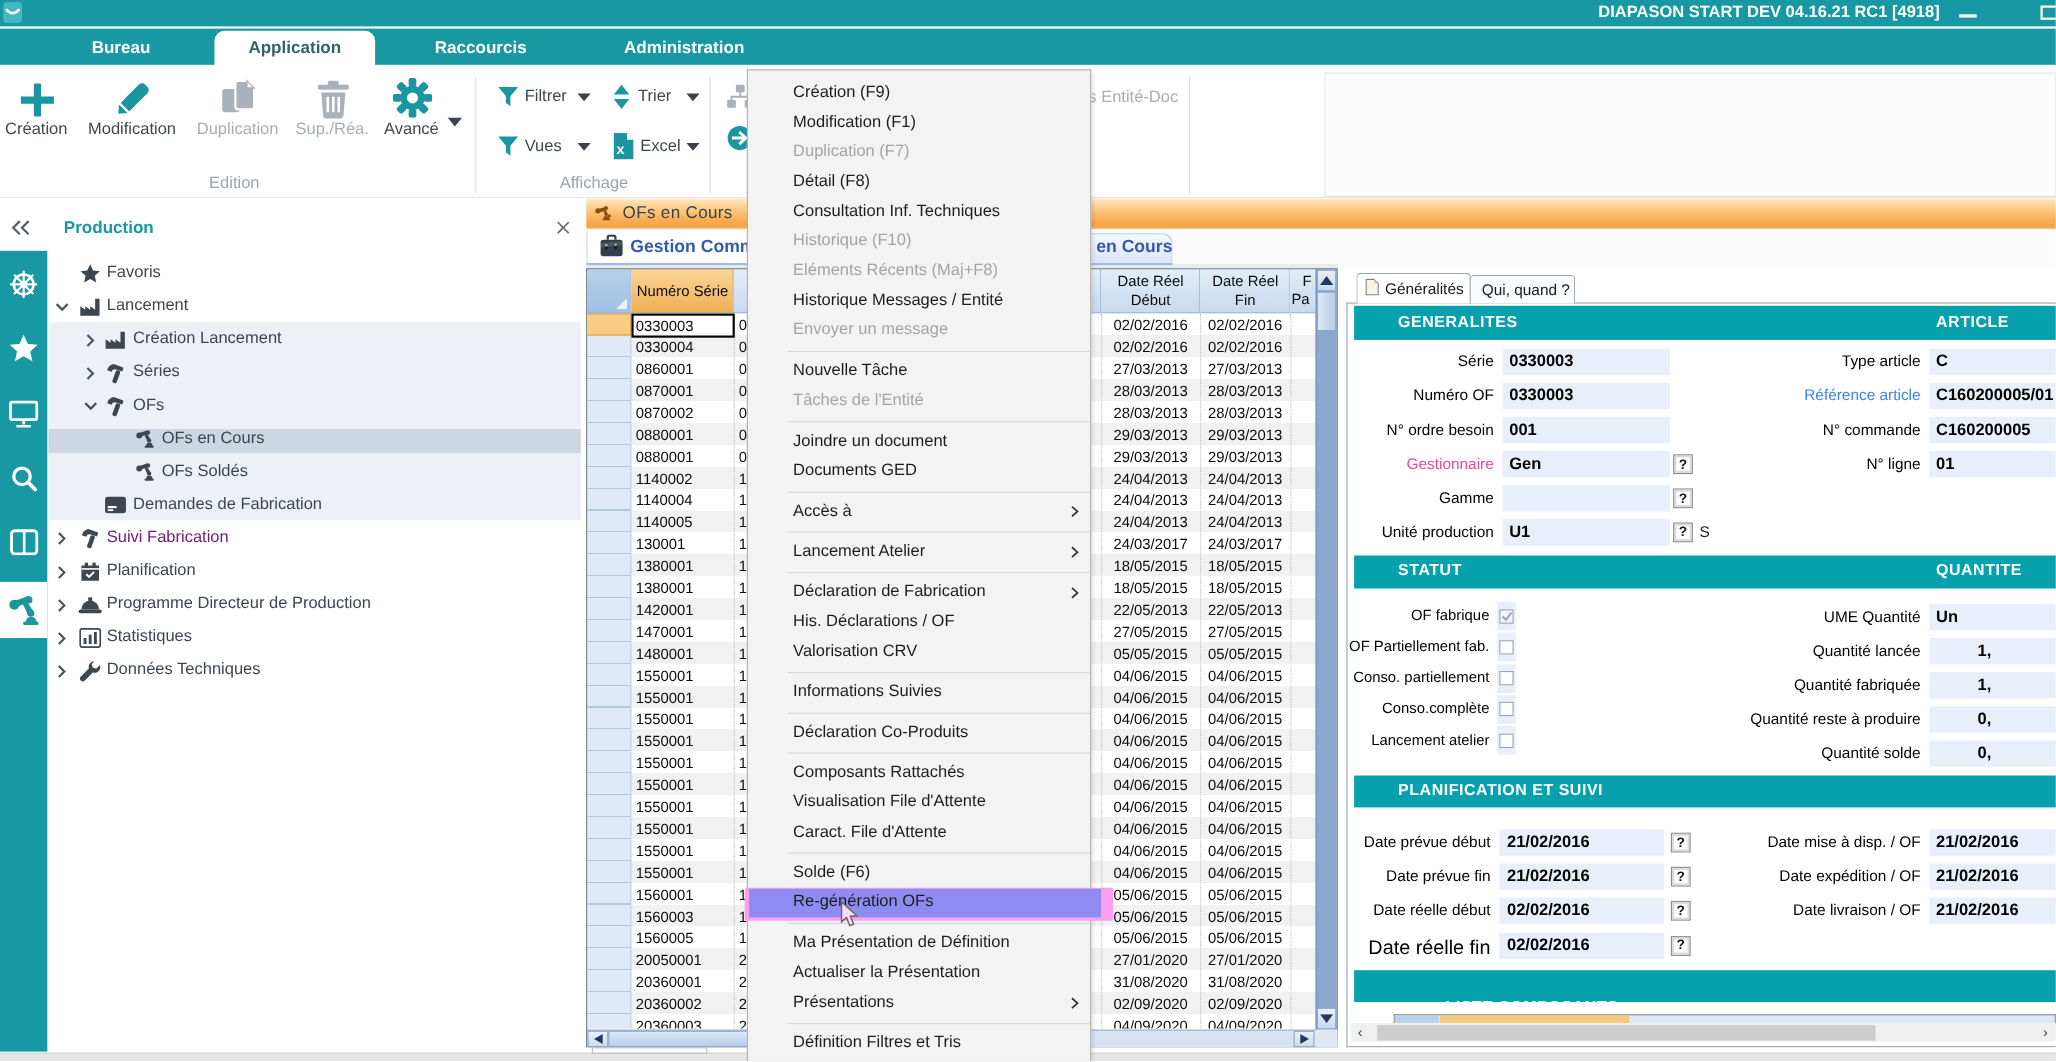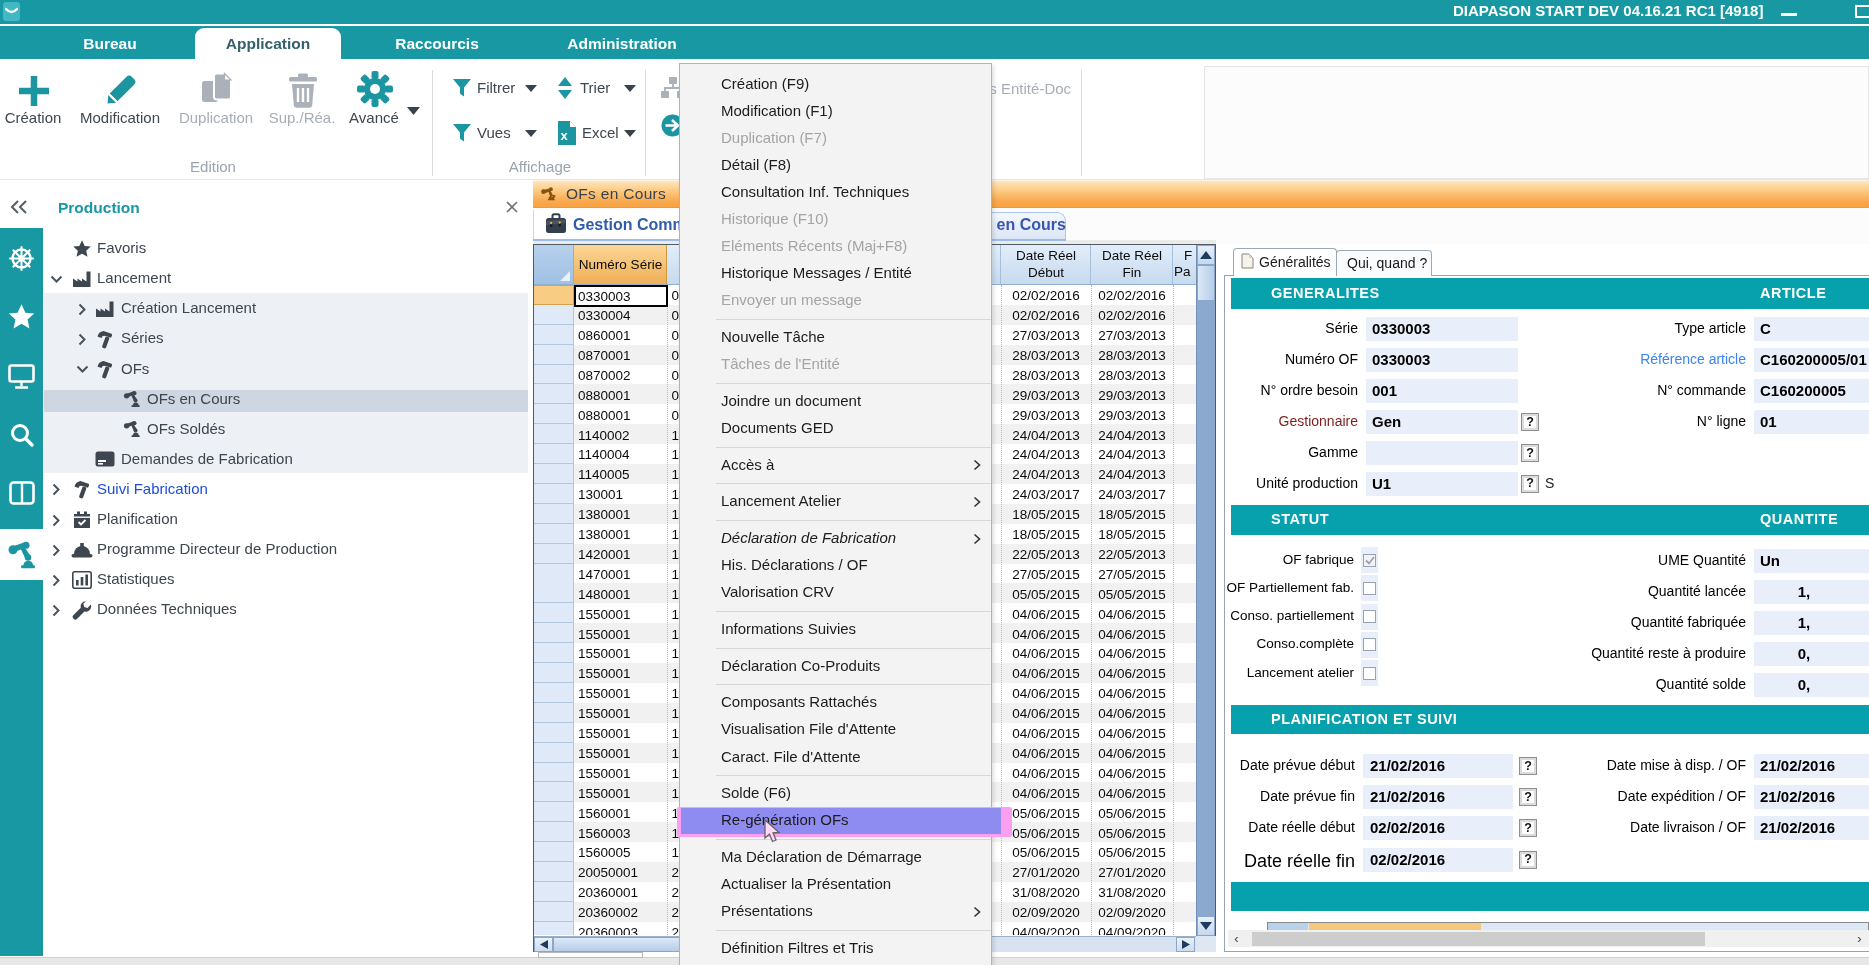--- a/index.html
+++ b/index.html
@@ -239,21 +239,21 @@
 <div class="tl" style="left:121px;top:449.8px;font-size:15px;color:#3D454F;">Demandes de Fabrication</div>
 <svg class="abs" style="left:52px;top:483.4px" width="9" height="13" viewBox="0 0 9 13">
       <path d="M1.5 1.5 L6.5 6.5 L1.5 11.5" stroke="#4A525B" stroke-width="2" fill="none"></path>
     </svg>
 <svg class="abs" style="left:72px;top:479.4px" width="20" height="20" viewBox="0 0 20 20">
 <g fill="#3E4650">
         <path d="M2.5 7.5 Q3.5 2.8 8.5 2 L16.5 4.8 Q17.5 5.2 17 6.5 L16 8.8 L10.5 6.9 Q7 6.2 6.5 9 L5 8.5 Q3.5 8 2.5 7.5 Z"></path>
 <rect x="8.6" y="7.5" width="4.2" height="12" rx="1.6" transform="rotate(20 10.7 13.5)"></rect>
       </g>
     </svg>
-<div class="tl" style="left:97px;top:479.9px;font-size:15px;color:#1d4ed8;">Suivi Fabrication</div>
+<div class="tl" style="left:97px;top:479.9px;font-size:15px;color:#701a75;">Suivi Fabrication</div>
 <svg class="abs" style="left:52px;top:513.5px" width="9" height="13" viewBox="0 0 9 13">
       <path d="M1.5 1.5 L6.5 6.5 L1.5 11.5" stroke="#4A525B" stroke-width="2" fill="none"></path>
     </svg>
 <svg class="abs" style="left:73px;top:510.5px" width="18" height="18" viewBox="0 0 18 18">
 <path d="M1 3 h16 v14 h-16 Z" fill="#3E4650"></path>
       <rect x="4" y="0.5" width="3" height="4" fill="#3E4650"></rect>
       <rect x="11" y="0.5" width="3" height="4" fill="#3E4650"></rect>
 <rect x="1" y="5.5" width="16" height="1.4" fill="#fff"></rect>
 <path d="M5.5 11 l2.5 2.5 4.5 -4.5" stroke="#fff" stroke-width="1.8" fill="none"></path>
     </svg>
@@ -507,21 +507,21 @@
 <div class="tl" style="left:1760px;top:284.5px;font-size:14.5px;font-weight:bold;color:#fff;letter-spacing:0.5px;">ARTICLE</div>
 <div class="tl" style="left:1160px;top:320.4px;width:198px;text-align:right;font-size:14px;color:#000;">Série</div>
 <div class="abs" style="left:1366px;top:317.4px;width:152px;height:24px;background:#E9EFFA;"></div>
 <div class="tl" style="left:1372px;top:320.4px;font-size:15px;font-weight:bold;color:#000;">0330003</div>
 <div class="tl" style="left:1160px;top:350.8px;width:198px;text-align:right;font-size:14px;color:#000;">Numéro OF</div>
 <div class="abs" style="left:1366px;top:347.8px;width:152px;height:24px;background:#E9EFFA;"></div>
 <div class="tl" style="left:1372px;top:350.8px;font-size:15px;font-weight:bold;color:#000;">0330003</div>
 <div class="tl" style="left:1160px;top:381.6px;width:198px;text-align:right;font-size:14px;color:#000;">N° ordre besoin</div>
 <div class="abs" style="left:1366px;top:378.6px;width:152px;height:24px;background:#E9EFFA;"></div>
 <div class="tl" style="left:1372px;top:381.6px;font-size:15px;font-weight:bold;color:#000;">001</div>
-<div class="tl" style="left:1160px;top:413.2px;width:198px;text-align:right;font-size:14px;color:#7f1d1d;">Gestionnaire</div>
+<div class="tl" style="left:1160px;top:413.2px;width:198px;text-align:right;font-size:14px;color:#ec4899;">Gestionnaire</div>
 <div class="abs" style="left:1366px;top:410.2px;width:152px;height:24px;background:#E9EFFA;"></div>
 <div class="tl" style="left:1372px;top:413.2px;font-size:15px;font-weight:bold;color:#000;">Gen</div>
 <div class="abs" style="left:1521px;top:413.2px;width:18px;height:18px;background:#fff;border:1px solid #8e8e8e;box-shadow:inset 0 0 0 2px #dcdcdc;"></div>
 <div class="tl" style="left:1521px;top:414.7px;width:18px;text-align:center;font-size:12.5px;font-weight:bold;color:#111;">?</div>
 <div class="tl" style="left:1160px;top:444.2px;width:198px;text-align:right;font-size:14px;color:#000;">Gamme</div>
 <div class="abs" style="left:1366px;top:441.2px;width:152px;height:24px;background:#E9EFFA;"></div>
 <div class="abs" style="left:1521px;top:444.2px;width:18px;height:18px;background:#fff;border:1px solid #8e8e8e;box-shadow:inset 0 0 0 2px #dcdcdc;"></div>
 <div class="tl" style="left:1521px;top:445.7px;width:18px;text-align:center;font-size:12.5px;font-weight:bold;color:#111;">?</div>
 <div class="tl" style="left:1160px;top:474.7px;width:198px;text-align:right;font-size:14px;color:#000;">Unité production</div>
 <div class="abs" style="left:1366px;top:471.7px;width:152px;height:24px;background:#E9EFFA;"></div>
@@ -639,39 +639,39 @@
 <div class="tl" style="left:721px;top:455.6000000000002px;font-size:15px;color:#1C1C1C;">Accès à</div>
 <svg class="abs" style="left:973px;top:459.1000000000002px" width="8" height="12" viewBox="0 0 8 12">
       <path d="M1.5 1.5 L6.5 6 L1.5 10.5" stroke="#333" stroke-width="1.6" fill="none"></path>
     </svg>
 <div class="abs" style="left:716px;top:483.4500000000002px;width:275px;height:1px;background:#d7d7d7;"></div>
 <div class="tl" style="left:721px;top:492.30000000000024px;font-size:15px;color:#1C1C1C;">Lancement Atelier</div>
 <svg class="abs" style="left:973px;top:495.80000000000024px" width="8" height="12" viewBox="0 0 8 12">
       <path d="M1.5 1.5 L6.5 6 L1.5 10.5" stroke="#333" stroke-width="1.6" fill="none"></path>
     </svg>
 <div class="abs" style="left:716px;top:520.1500000000002px;width:275px;height:1px;background:#d7d7d7;"></div>
-<div class="tl" style="left:721px;top:529.0000000000002px;font-size:15px;color:#1C1C1C;font-style:italic;">Déclaration de Fabrication</div>
+<div class="tl" style="left:721px;top:529.0000000000002px;font-size:15px;color:#1C1C1C;">Déclaration de Fabrication</div>
 <svg class="abs" style="left:973px;top:532.5000000000002px" width="8" height="12" viewBox="0 0 8 12">
       <path d="M1.5 1.5 L6.5 6 L1.5 10.5" stroke="#333" stroke-width="1.6" fill="none"></path>
     </svg>
 <div class="tl" style="left:721px;top:556.1000000000003px;font-size:15px;color:#1C1C1C;">His. Déclarations / OF</div>
 <div class="tl" style="left:721px;top:583.2000000000003px;font-size:15px;color:#1C1C1C;">Valorisation CRV</div>
 <div class="abs" style="left:716px;top:611.0500000000003px;width:275px;height:1px;background:#d7d7d7;"></div>
 <div class="tl" style="left:721px;top:619.9000000000003px;font-size:15px;color:#1C1C1C;">Informations Suivies</div>
 <div class="abs" style="left:716px;top:647.7500000000003px;width:275px;height:1px;background:#d7d7d7;"></div>
 <div class="tl" style="left:721px;top:656.6000000000004px;font-size:15px;color:#1C1C1C;">Déclaration Co-Produits</div>
 <div class="abs" style="left:716px;top:684.4500000000004px;width:275px;height:1px;background:#d7d7d7;"></div>
 <div class="tl" style="left:721px;top:693.3000000000004px;font-size:15px;color:#1C1C1C;">Composants Rattachés</div>
 <div class="tl" style="left:721px;top:720.4000000000004px;font-size:15px;color:#1C1C1C;">Visualisation File d'Attente</div>
 <div class="tl" style="left:721px;top:747.5000000000005px;font-size:15px;color:#1C1C1C;">Caract. File d'Attente</div>
 <div class="abs" style="left:716px;top:775.3500000000005px;width:275px;height:1px;background:#d7d7d7;"></div>
 <div class="tl" style="left:721px;top:784.2000000000005px;font-size:15px;color:#1C1C1C;">Solde (F6)</div>
 <div class="tl" style="left:721px;top:811.3000000000005px;font-size:15px;color:#1C1C1C;">Re-génération OFs</div>
 <div class="abs" style="left:716px;top:839.1500000000005px;width:275px;height:1px;background:#d7d7d7;"></div>
-<div class="tl" style="left:721px;top:848.0000000000006px;font-size:15px;color:#1C1C1C;">Ma Déclaration de Démarrage</div>
+<div class="tl" style="left:721px;top:848.0000000000006px;font-size:15px;color:#1C1C1C;">Ma Présentation de Définition</div>
 <div class="tl" style="left:721px;top:875.1000000000006px;font-size:15px;color:#1C1C1C;">Actualiser la Présentation</div>
 <div class="tl" style="left:721px;top:902.2000000000006px;font-size:15px;color:#1C1C1C;">Présentations</div>
 <svg class="abs" style="left:973px;top:905.7000000000006px" width="8" height="12" viewBox="0 0 8 12">
       <path d="M1.5 1.5 L6.5 6 L1.5 10.5" stroke="#333" stroke-width="1.6" fill="none"></path>
     </svg>
 <div class="abs" style="left:716px;top:930.0500000000006px;width:275px;height:1px;background:#d7d7d7;"></div>
 <div class="tl" style="left:721px;top:938.9000000000007px;font-size:15px;color:#1C1C1C;">Définition Filtres et Tris</div>
 <div class="abs" style="left:677px;top:806.7500000000006px;width:335px;height:30.6px;background:#FB9FF0;border-radius:2px;"></div>
 <div class="abs" style="left:681px;top:807.7500000000006px;width:320px;height:26.6px;background:#8F8CF1;"></div>
 <div class="tl" style="left:721px;top:811.3000000000005px;font-size:15px;color:#1C1C1C;">Re-génération OFs</div>

